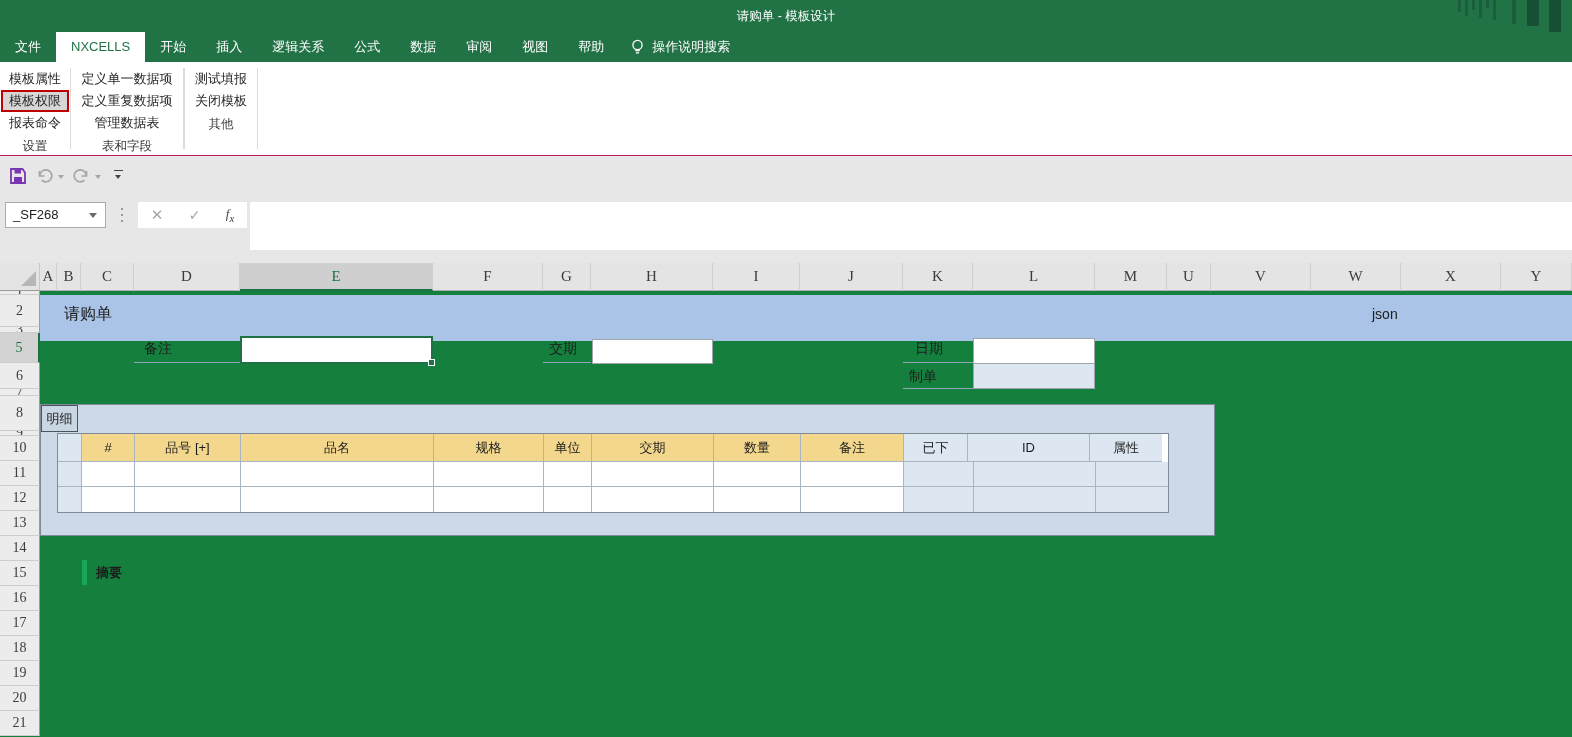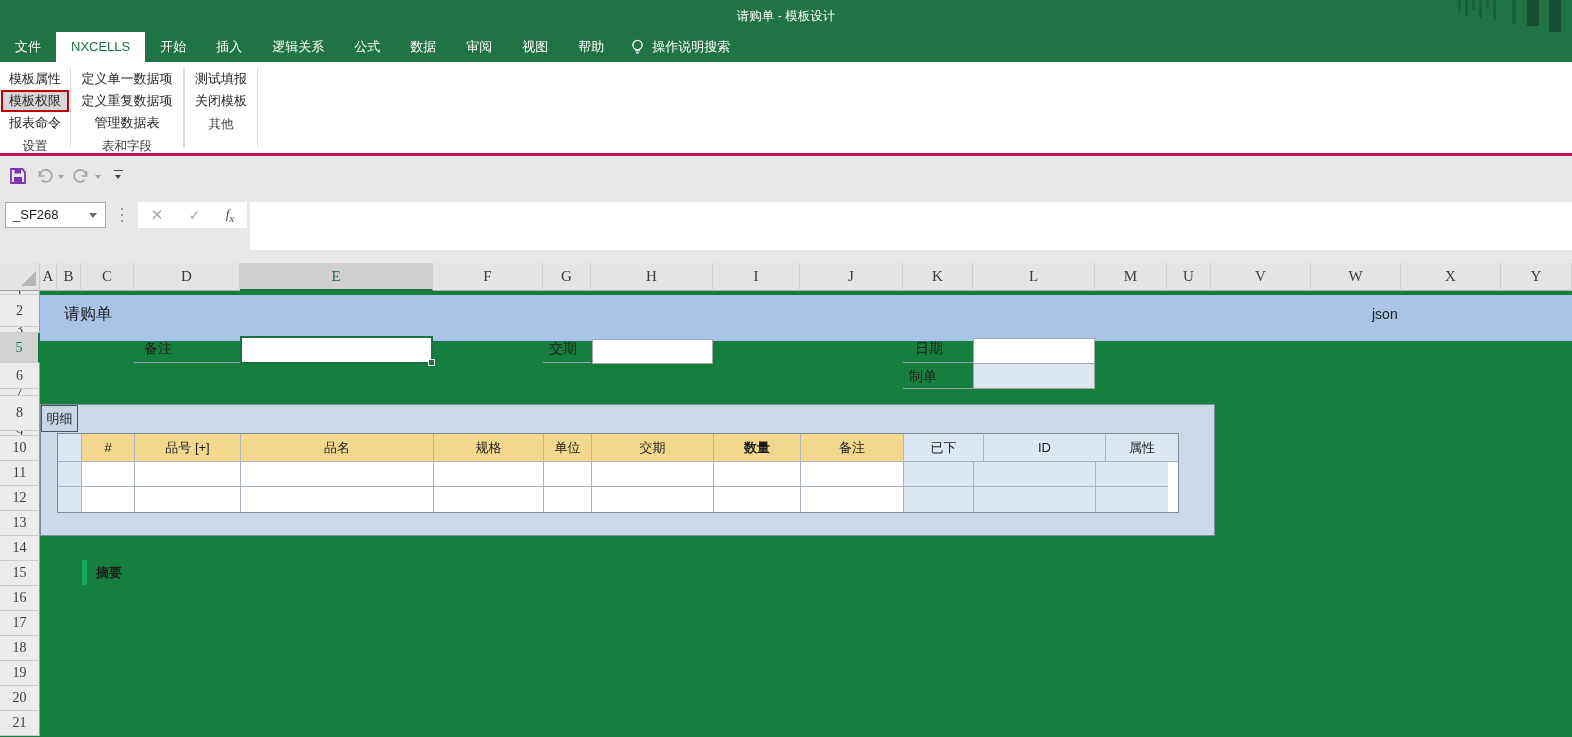--- a/index.html
+++ b/index.html
@@ -15,21 +15,21 @@
 
   
   .tabrow { position:absolute; left:0; top:32px; width:1572px; height:30px; background:#217346;
     display:flex; align-items:stretch; }
   .tab { color:#ffffff; font-size:13px; line-height:30px; padding:0 15px; cursor:default; white-space:nowrap; }
   .tab.active { background:#ffffff; color:#217346; }
   .search-wrap { display:flex; align-items:center; color:#ffffff; font-size:13px; margin-left:12px; gap:8px; }
 
   
   .ribbon { position:absolute; left:0; top:62px; width:1572px; height:94px; background:#ffffff;
-    border-bottom:3px solid #be185d; display:flex; }
+    border-bottom:1px solid #be185d; display:flex; }
   .rgroup { display:flex; flex-direction:column; align-items:center; padding-top:6px; }
   .rsep { width:1px; background:#dadada; margin:6px 0 6px 0; }
   .ritem { font-size:13px; color:#262626; line-height:22px; height:22px; white-space:nowrap; padding:0 6px; }
   .ritem.hl { background:#d7d7d7; border:2px solid #c00000; line-height:18px; height:22px; }
   .rlabel { font-size:12.5px; color:#3a3a3a; margin-top:4px; line-height:16px; }
 
   
   .chrome { position:absolute; left:0; top:156px; width:1572px; height:107px; background:#e7e7e7; }
   .qat-icon { position:absolute; top:12px; }
   .mini-caret { position:absolute; width:0; height:0; border-left:3.5px solid transparent;
@@ -278,23 +278,23 @@
     <div class="detail-tab">明细</div>
     <div class="dtable" id="dtable">
         <div class="drow">
           <div class="dcell header blue" style="width: 24px;"></div>
           <div class="dcell header" style="width: 53px;">#</div>
           <div class="dcell header" style="width: 106px;">品号 [+]</div>
           <div class="dcell header" style="width: 193px; text-align: center;">品名</div>
           <div class="dcell header" style="width: 110px;">规格</div>
           <div class="dcell header" style="width: 48px;">单位</div>
           <div class="dcell header" style="width: 122px;">交期</div>
-          <div class="dcell header" style="width: 87px; font-weight: bold;">数量</div>
+          <div class="dcell header" style="width: 87px;">数量</div>
           <div class="dcell header" style="width: 103px;">备注</div>
-          <div class="dcell header blue" style="width: 80px;">已下</div>
+          <div class="dcell header blue" style="width: 64px;">已下</div>
           <div class="dcell header blue" style="width: 122px;">ID</div>
           <div class="dcell header blue last" style="width: 72px;">属性</div>
         </div>
         <div class="drow">
           <div class="dcell body blue" style="width: 24px;"></div>
           <div class="dcell body" style="width: 53px;"></div>
           <div class="dcell body" style="width: 106px;"></div>
           <div class="dcell body" style="width: 193px;"></div>
           <div class="dcell body" style="width: 110px;"></div>
           <div class="dcell body" style="width: 48px;"></div>

